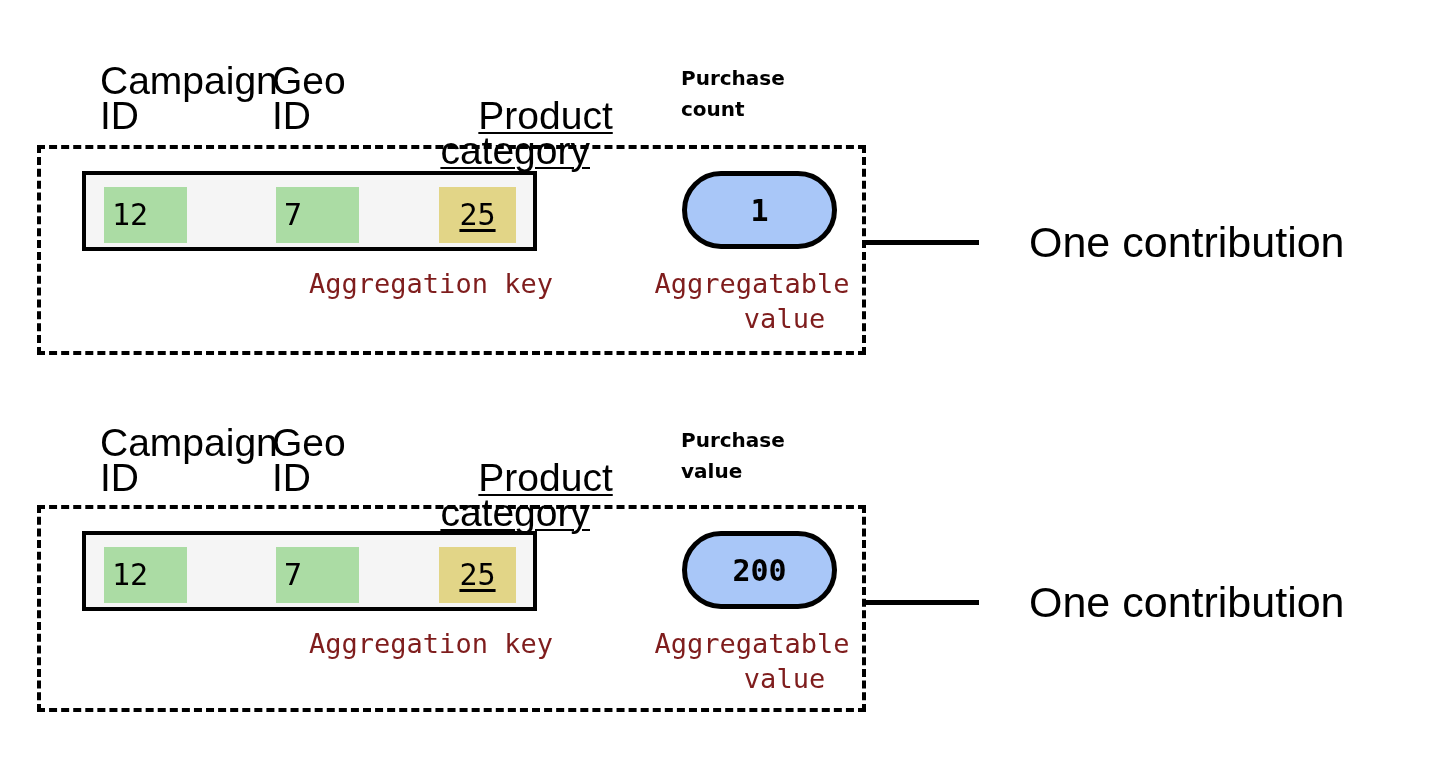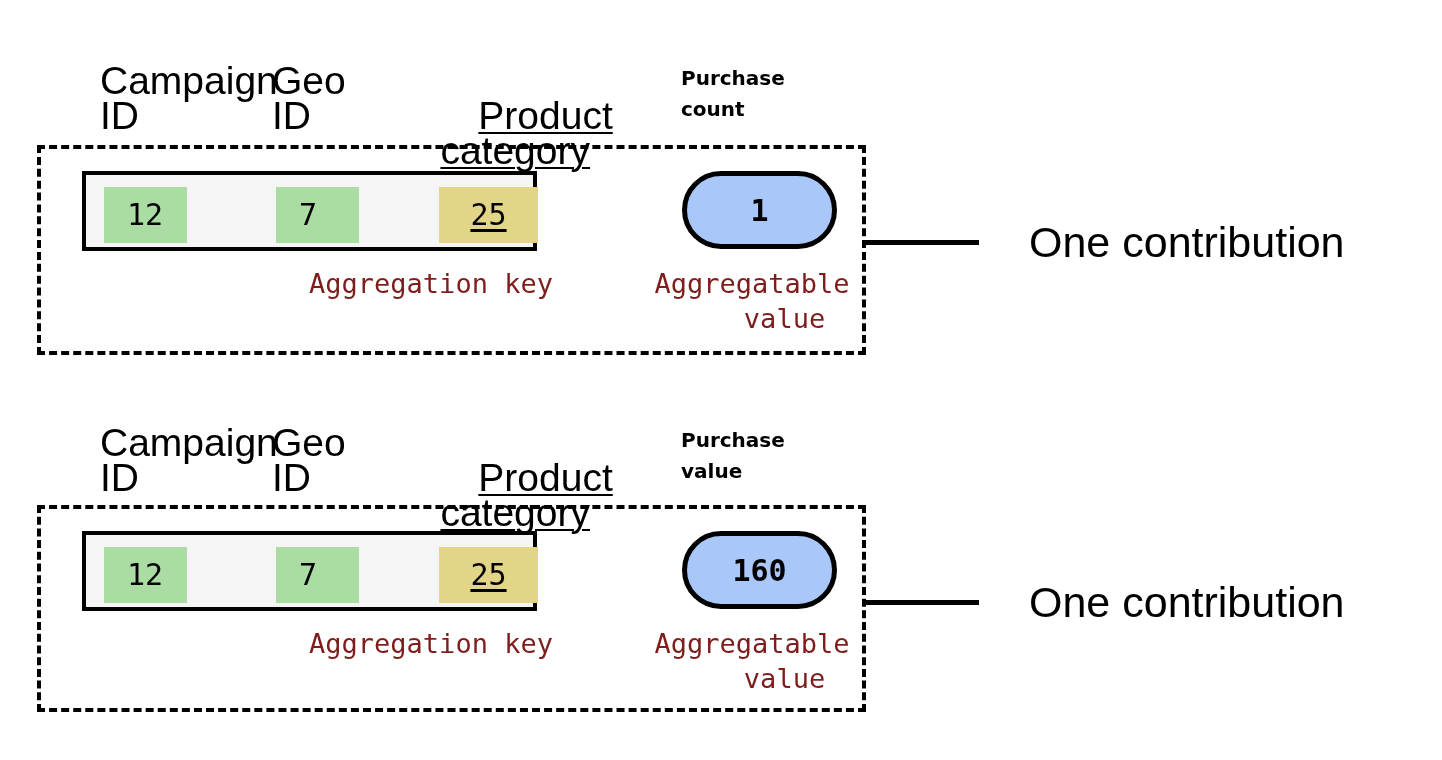--- a/index.html
+++ b/index.html
@@ -73,35 +73,35 @@
   }
   .key-cell {
     position: absolute;
     top: 12px;
     height: 56px;
     line-height: 56px;
     font-family: "DejaVu Sans Mono", monospace;
     font-size: 30px;
     color: #000000;
     box-sizing: border-box;
-    padding-left: 23px;
+    padding-left: 8px;
   }
   .cell-campaign {
     left: 18px;
     width: 83px;
     background: #abdca4;
   }
   .cell-geo {
     left: 190px;
     width: 83px;
     background: #abdca4;
   }
   .cell-product {
     left: 353px;
-    width: 99px;
+    width: 77px;
     background: #e2d587;
     padding-left: 0;
     text-align: center;
   }
   .cell-product .ul {
     text-decoration: underline;
     text-decoration-thickness: 3px;
     text-underline-offset: 4px;
   }
 
@@ -220,21 +220,21 @@
   <div class="contribution-box" style="top:505px; height:207px;">
 
     <div class="key-row" style="top:22px;">
       <div class="key-cell cell-campaign">12</div>
       <div class="key-cell cell-geo">7</div>
       <div class="key-cell cell-product">
         <span class="ul">25</span>
       </div>
     </div>
 
-    <div class="value-pill" style="left:641px; top:22px;">160</div>
+    <div class="value-pill" style="left:641px; top:22px;">200</div>
 
     <div class="annot annot-key" style="top:117px;">Aggregation key</div>
 
     <div class="annot annot-value" style="top:117px;">Aggregatable
     value</div>
   </div>
 
   <div class="connector" style="left:866px; top:600px; width:113px;"></div>
 
   <div class="callout" style="left:989px; top:577px;">One contribution</div>

